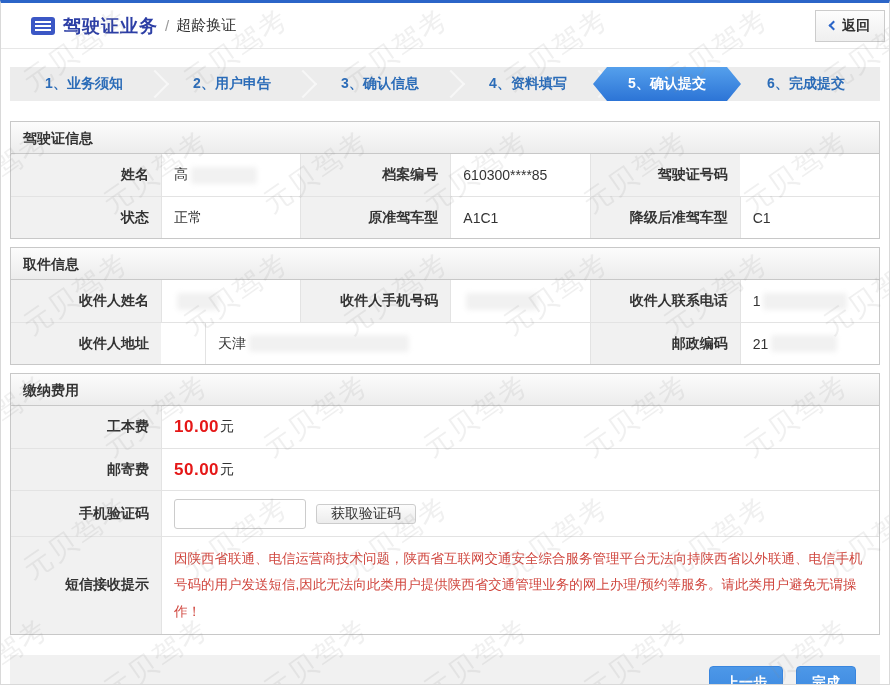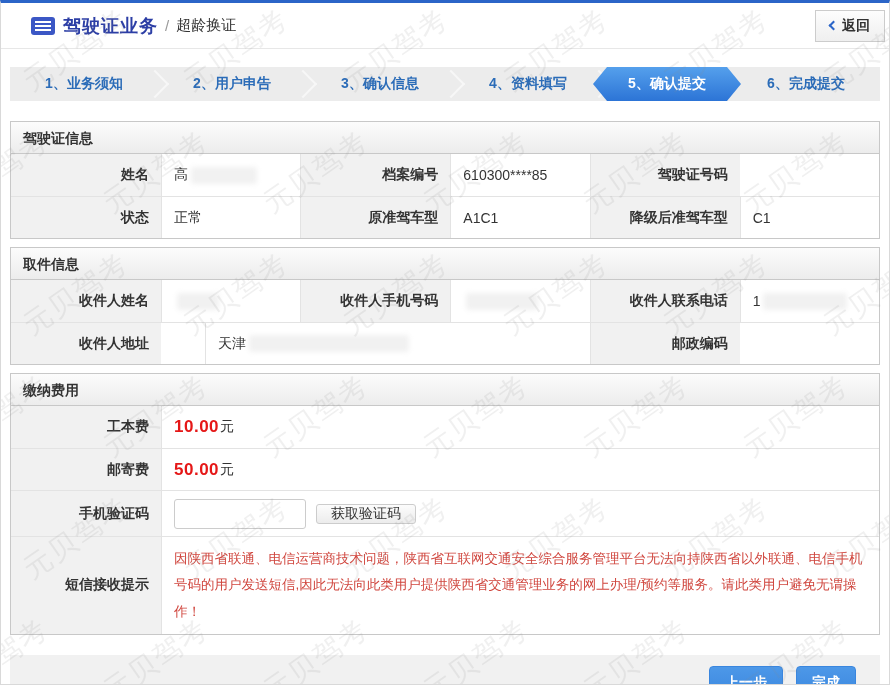--- a/index.html
+++ b/index.html
@@ -154,20 +154,24 @@
     <div class="row">
       <div class="pair wide">
         <div class="lbl">收件人地址</div>
         <div class="val">
             <span>天津</span>
             <span class="redact" style="width:160px"></span>
           </div>
       </div>
       <div class="pair">
         <div class="lbl">邮政编码</div>
+        <div class="val">
+            <span>21</span>
+            <span class="redact" style="width:66px"></span>
+          </div>
       </div>
     </div>
   </div>
 
   <div class="section">
     <div class="section-title">缴纳费用</div>
     <div class="row">
       <div class="lbl">工本费</div>
       <div class="val">
         <span class="fee-amount">10.00</span>

